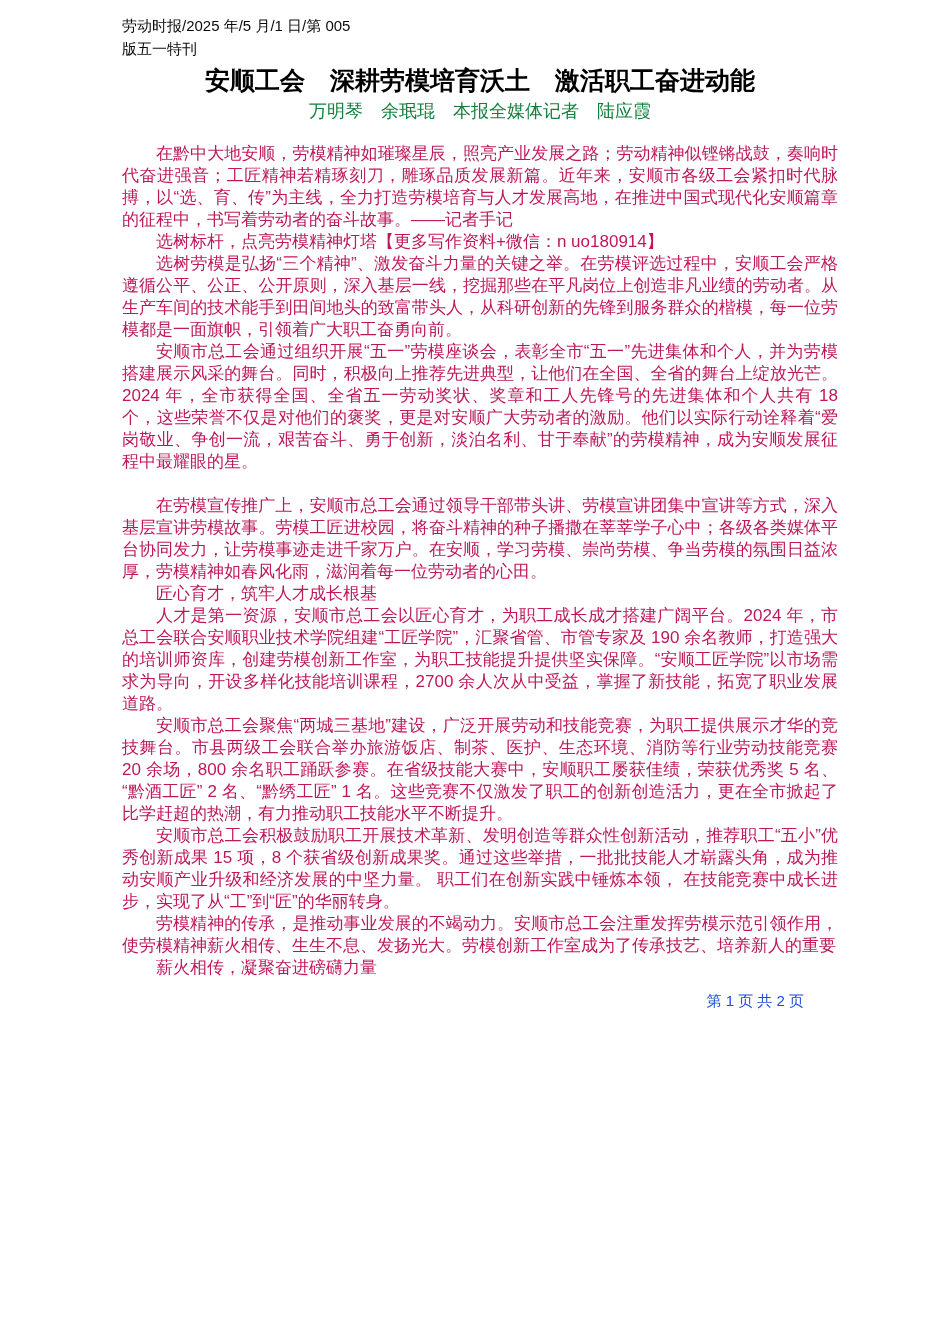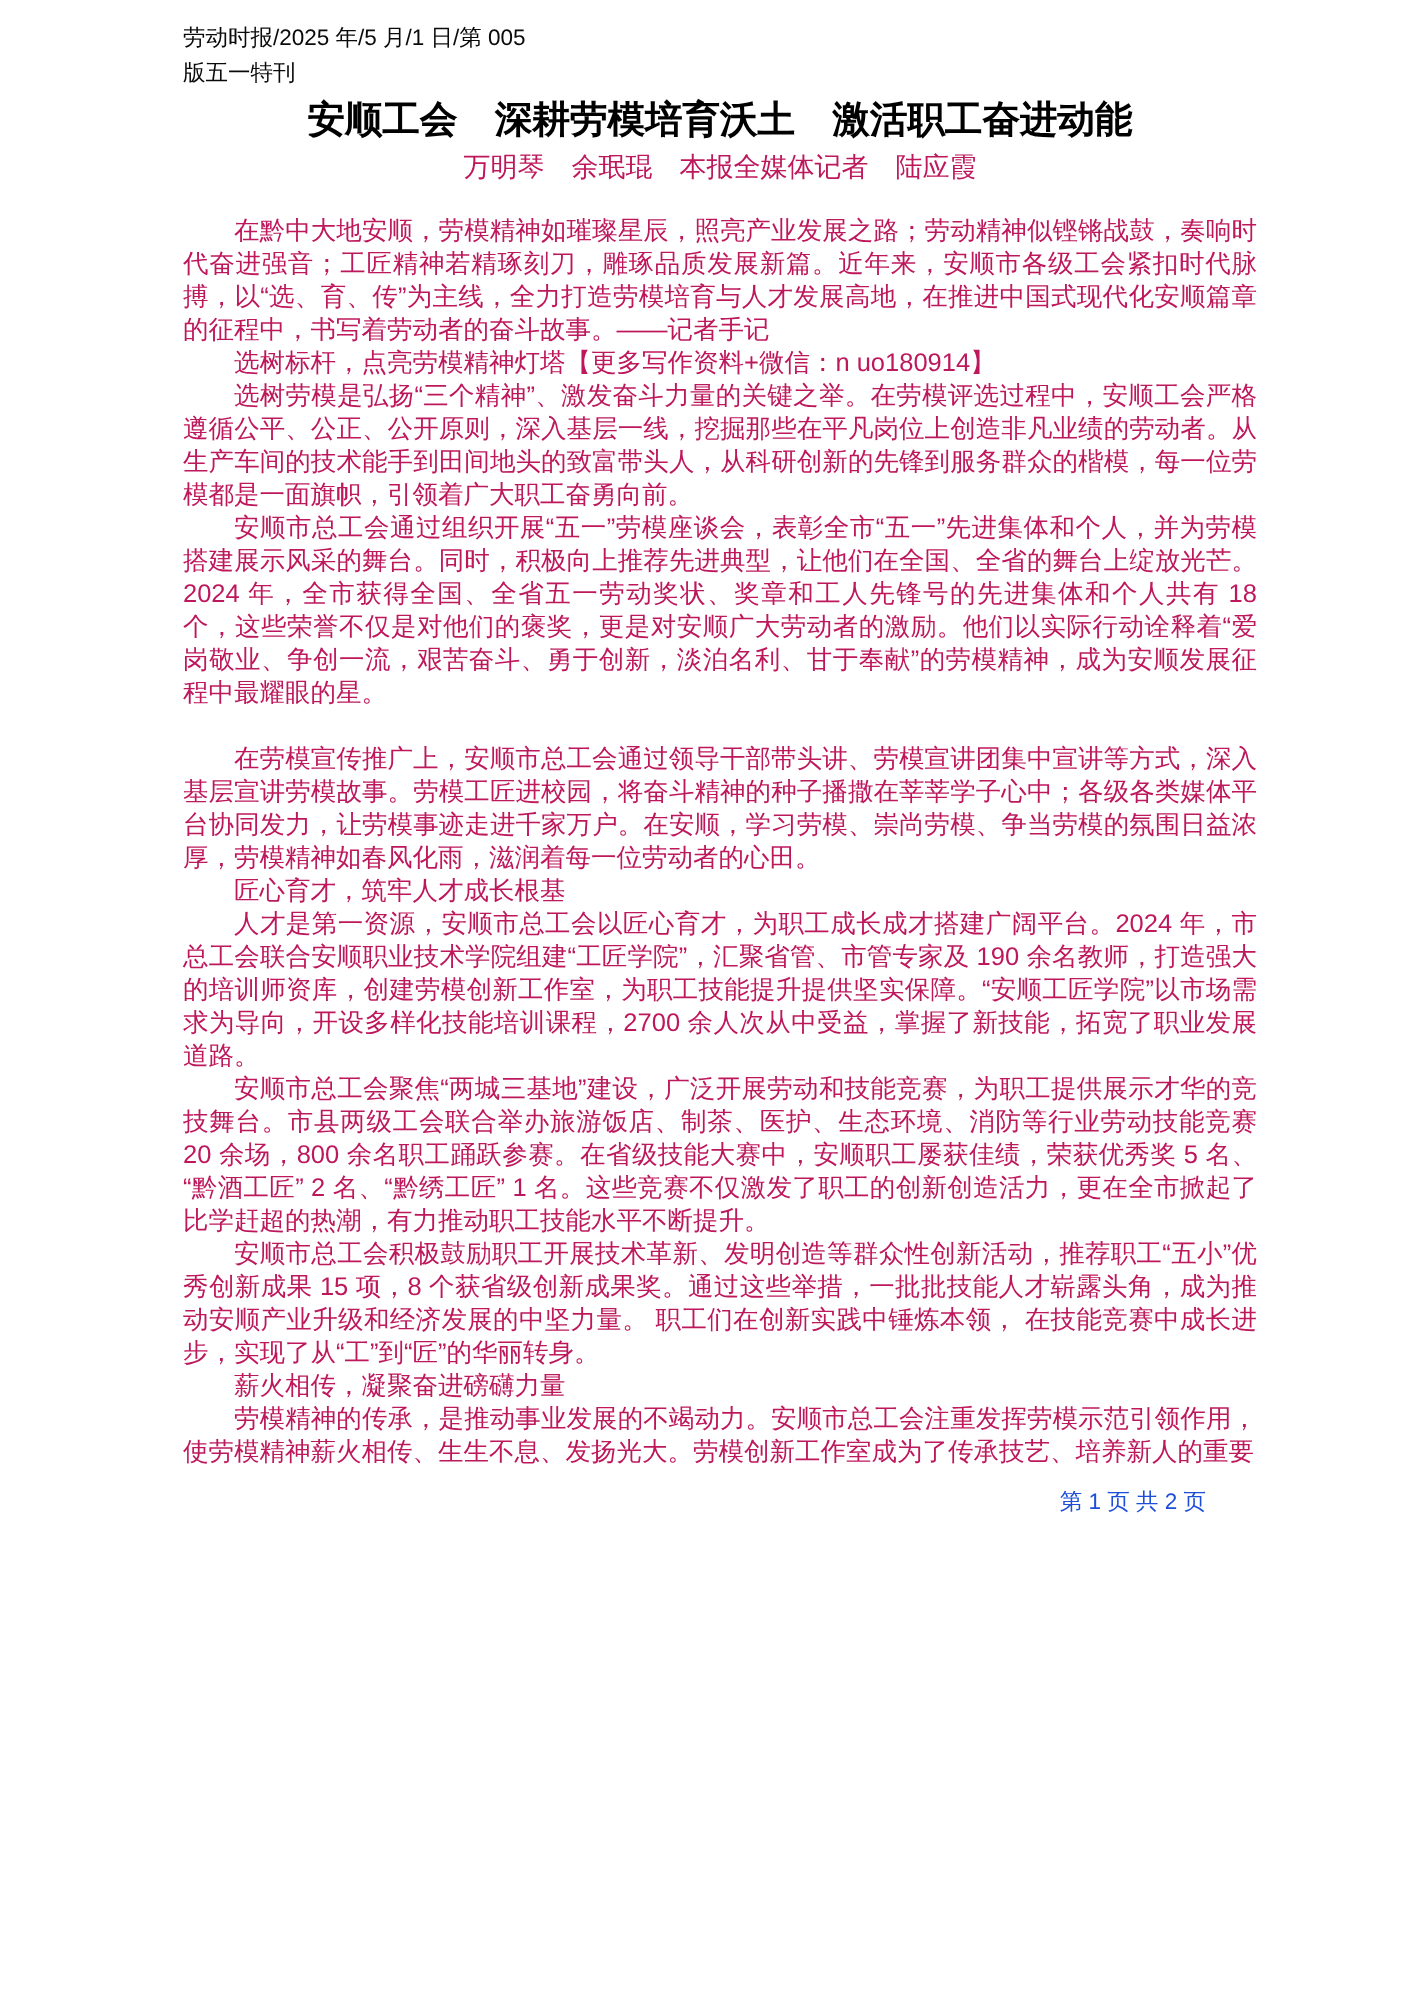--- a/index.html
+++ b/index.html
@@ -34,21 +34,21 @@
     line-height: 32px;
     font-weight: bold;
     text-align: center;
     color: #000000;
   }
   .authors {
     margin-top: 3px;
     font-size: 18px;
     line-height: 24px;
     text-align: center;
-    color: #be185d;
+    color: #15803d;
   }
   .article {
     margin-top: 20px;
     font-size: 17px;
     line-height: 22px;
     text-align: justify;
     color: #be185d;
   }
   .article p {
     margin: 0;
@@ -106,22 +106,22 @@
         <p>在黔中大地安顺，劳模精神如璀璨星辰，照亮产业发展之路；劳动精神似铿锵战鼓，奏响时代奋进强音；工匠精神若精琢刻刀，雕琢品质发展新篇。近年来，安顺市各级工会紧扣时代脉搏，以“选、育、传”为主线，全力打造劳模培育与人才发展高地，在推进中国式现代化安顺篇章的征程中，书写着劳动者的奋斗故事。——记者手记</p>
         <p>选树标杆，点亮劳模精神灯塔【更多写作资料+微信：n uo180914】</p>
         <p>选树劳模是弘扬“三个精神”、激发奋斗力量的关键之举。在劳模评选过程中，安顺工会严格遵循公平、公正、公开原则，深入基层一线，挖掘那些在平凡岗位上创造非凡业绩的劳动者。从生产车间的技术能手到田间地头的致富带头人，从科研创新的先锋到服务群众的楷模，每一位劳模都是一面旗帜，引领着广大职工奋勇向前。</p>
         <p>安顺市总工会通过组织开展“五一”劳模座谈会，表彰全市“五一”先进集体和个人，并为劳模搭建展示风采的舞台。同时，积极向上推荐先进典型，让他们在全国、全省的舞台上绽放光芒。2024 年，全市获得全国、全省五一劳动奖状、奖章和工人先锋号的先进集体和个人共有 18 个，这些荣誉不仅是对他们的褒奖，更是对安顺广大劳动者的激励。他们以实际行动诠释着“爱岗敬业、争创一流，艰苦奋斗、勇于创新，淡泊名利、甘于奉献”的劳模精神，成为安顺发展征程中最耀眼的星。</p>
         <div class="spacer"></div>
         <p>在劳模宣传推广上，安顺市总工会通过领导干部带头讲、劳模宣讲团集中宣讲等方式，深入基层宣讲劳模故事。劳模工匠进校园，将奋斗精神的种子播撒在莘莘学子心中；各级各类媒体平台协同发力，让劳模事迹走进千家万户。在安顺，学习劳模、崇尚劳模、争当劳模的氛围日益浓厚，劳模精神如春风化雨，滋润着每一位劳动者的心田。</p>
         <p>匠心育才，筑牢人才成长根基</p>
         <p>人才是第一资源，安顺市总工会以匠心育才，为职工成长成才搭建广阔平台。2024 年，市总工会联合安顺职业技术学院组建“工匠学院”，汇聚省管、市管专家及 190 余名教师，打造强大的培训师资库，创建劳模创新工作室，为职工技能提升提供坚实保障。“安顺工匠学院”以市场需求为导向，开设多样化技能培训课程，2700 余人次从中受益，掌握了新技能，拓宽了职业发展道路。</p>
         <p>安顺市总工会聚焦“两城三基地”建设，广泛开展劳动和技能竞赛，为职工提供展示才华的竞技舞台。市县两级工会联合举办旅游饭店、制茶、医护、生态环境、消防等行业劳动技能竞赛 20 余场，800 余名职工踊跃参赛。在省级技能大赛中，安顺职工屡获佳绩，荣获优秀奖 5 名、“黔酒工匠” 2 名、“黔绣工匠” 1 名。这些竞赛不仅激发了职工的创新创造活力，更在全市掀起了比学赶超的热潮，有力推动职工技能水平不断提升。</p>
         <p>安顺市总工会积极鼓励职工开展技术革新、发明创造等群众性创新活动，推荐职工“五小”优秀创新成果 15 项，8 个获省级创新成果奖。通过这些举措，一批批技能人才崭露头角，成为推动安顺产业升级和经济发展的中坚力量。 职工们在创新实践中锤炼本领， 在技能竞赛中成长进步，实现了从“工”到“匠”的华丽转身。</p>
+        <p>劳模精神的传承，是推动事业发展的不竭动力。安顺市总工会注重发挥劳模示范引领作用，使劳模精神薪火相传、生生不息、发扬光大。劳模创新工作室成为了传承技艺、培养新人的重要</p>
         <p>薪火相传，凝聚奋进磅礴力量</p>
-        <p>劳模精神的传承，是推动事业发展的不竭动力。安顺市总工会注重发挥劳模示范引领作用，使劳模精神薪火相传、生生不息、发扬光大。劳模创新工作室成为了传承技艺、培养新人的重要</p>
       </div>
   </div>
 
   <div class="footer-page">第 1 页 共 2 页</div>
 
   <div class="divider"></div>
   <div class="wm-brand">中国知网</div>
   <div class="wm-url">cnki://www.cnki.net</div>
 </div>
 

